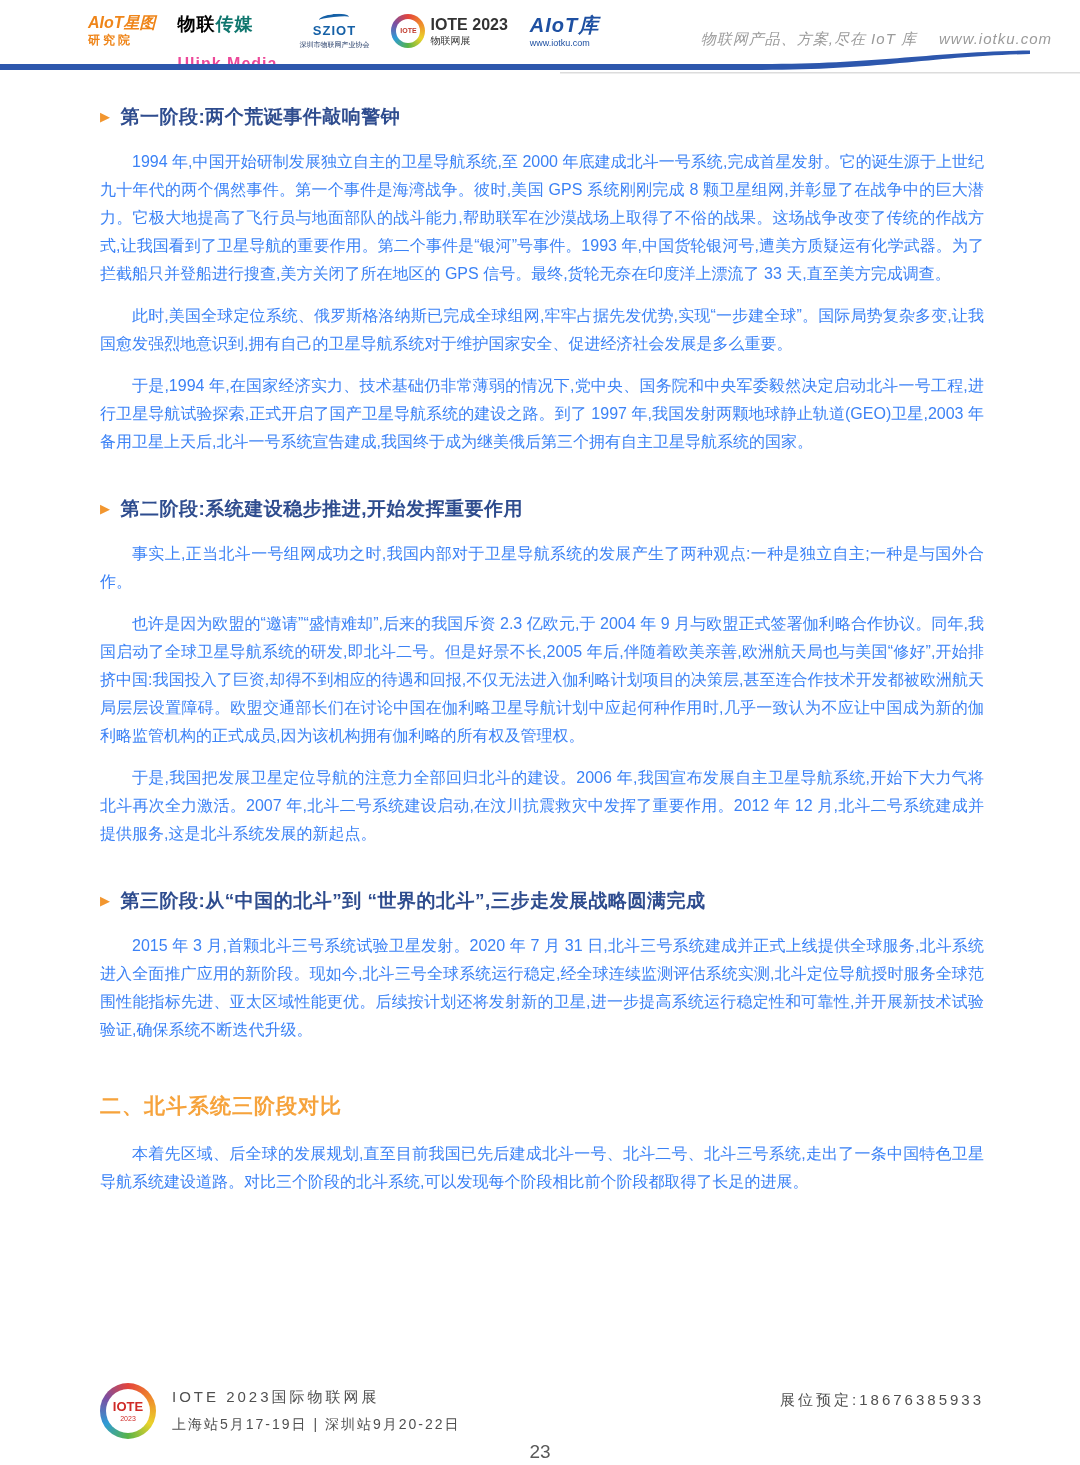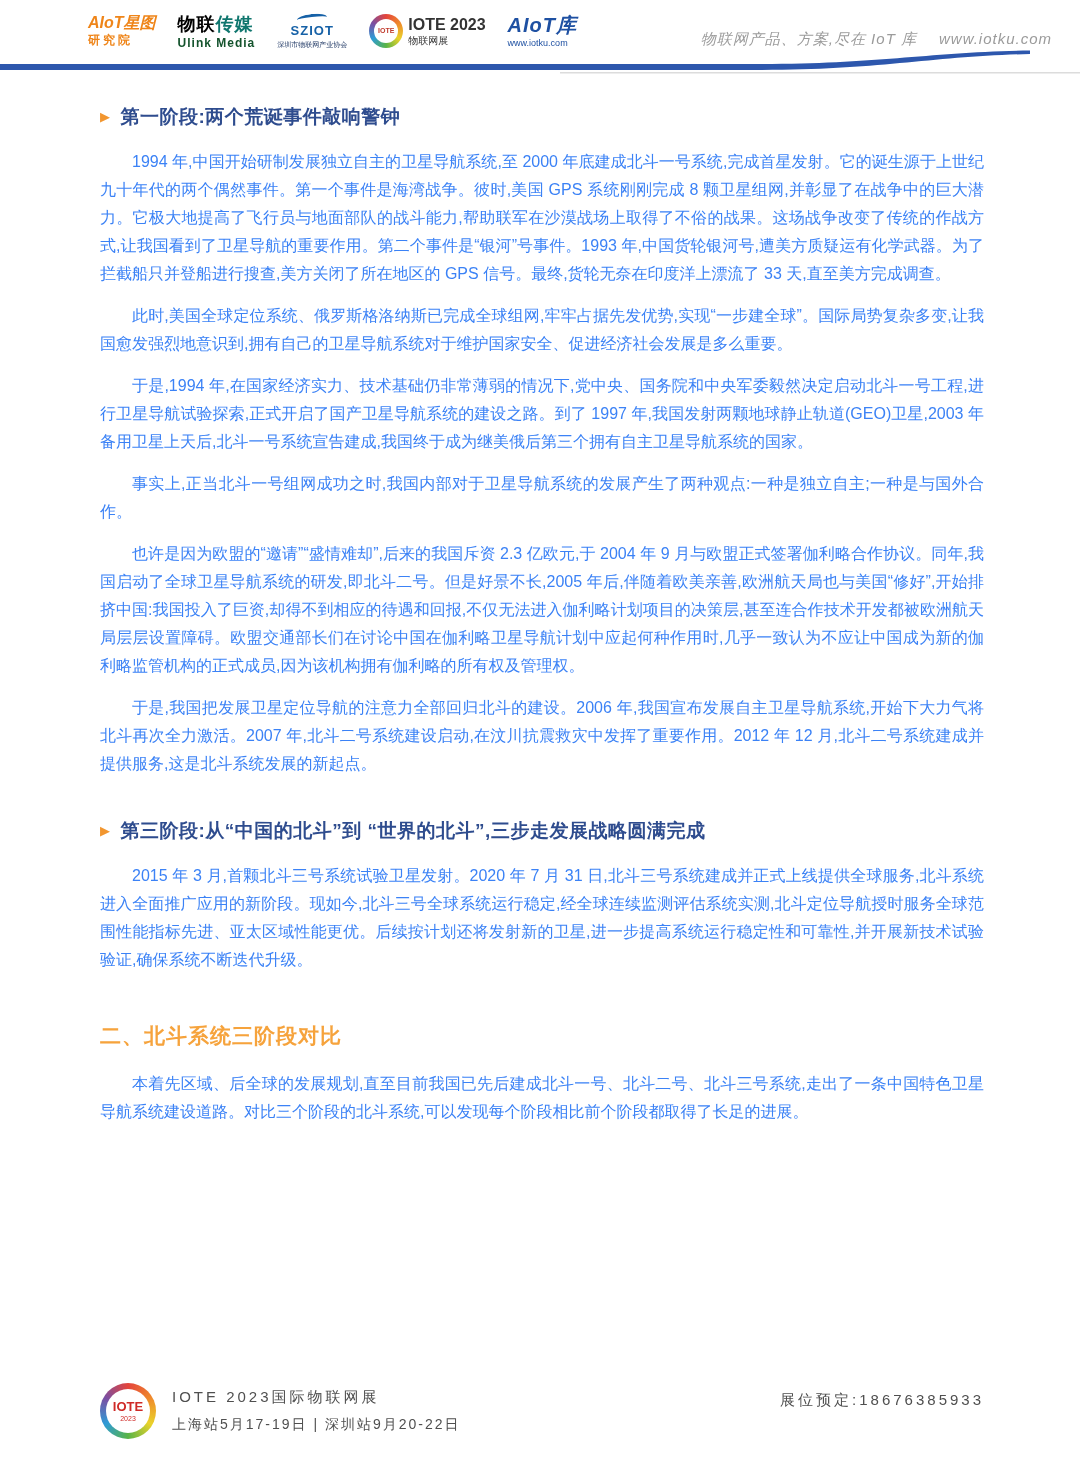--- a/index.html
+++ b/index.html
@@ -19,21 +19,21 @@
     padding:14px 28px 0 88px;
     height:70px;
   }
   .logos { display:flex; align-items:flex-start; gap:22px; }
   .logo { line-height:1.15; }
   .logo-aiot-star { color:#ef8519; font-weight:bold; }
   .logo-aiot-star .l1 { font-size:16px; font-style:italic; }
   .logo-aiot-star .l2 { font-size:12px; letter-spacing:3px; margin-top:2px; }
   .logo-ulink .l1 { font-size:18px; font-weight:bold; letter-spacing:1px; }
   .logo-ulink .l1 .red { color:#0f766e; }
-  .logo-ulink .l2 { font-size:12px; font-weight:bold; color:#14532d; letter-spacing:1px; margin-top:2px; }
+  .logo-ulink .l2 { font-size:16px; font-weight:bold; color:#ec4899; letter-spacing:1px; margin-top:20px; }
   .logo-sziot { text-align:center; color:#1661a7; }
   .sziot-arc { width:30px; height:9px; border-top:3px solid #1661a7; border-radius:50%; margin:0 auto 1px; transform:rotate(-6deg); }
   .logo-sziot .l1 { font-size:13px; font-weight:bold; letter-spacing:1px; }
   .logo-sziot .l2 { font-size:7px; color:#223a66; margin-top:2px; white-space:nowrap; }
   .logo-iote-h { display:flex; align-items:center; gap:5px; }
   .mini-badge { width:34px; height:34px; border-radius:50%;
      background:conic-gradient(#e4443b,#ef8a2c,#ead22a,#58b447,#2e9bd6,#7a4fa3,#e4443b);
      display:flex; align-items:center; justify-content:center; }
   .mini-badge-inner { width:24px; height:24px; border-radius:50%; background:#fff; color:#c0392b;
      font-size:7px; font-weight:bold; display:flex; align-items:center; justify-content:center; }
@@ -129,20 +129,23 @@
     <div class="stage">
       <div class="stage-heading">
         <span class="marker">▶</span><span>第一阶段:两个荒诞事件敲响警钟</span>
       </div>
       <p class="body-para">1994 年,中国开始研制发展独立自主的卫星导航系统,至 2000 年底建成北斗一号系统,完成首星发射。它的诞生源于上世纪九十年代的两个偶然事件。第一个事件是海湾战争。彼时,美国 GPS 系统刚刚完成 8 颗卫星组网,并彰显了在战争中的巨大潜力。它极大地提高了飞行员与地面部队的战斗能力,帮助联军在沙漠战场上取得了不俗的战果。这场战争改变了传统的作战方式,让我国看到了卫星导航的重要作用。第二个事件是“银河”号事件。1993 年,中国货轮银河号,遭美方质疑运有化学武器。为了拦截船只并登船进行搜查,美方关闭了所在地区的 GPS 信号。最终,货轮无奈在印度洋上漂流了 33 天,直至美方完成调查。</p>
       <p class="body-para">此时,美国全球定位系统、俄罗斯格洛纳斯已完成全球组网,牢牢占据先发优势,实现“一步建全球”。国际局势复杂多变,让我国愈发强烈地意识到,拥有自己的卫星导航系统对于维护国家安全、促进经济社会发展是多么重要。</p>
       <p class="body-para">于是,1994 年,在国家经济实力、技术基础仍非常薄弱的情况下,党中央、国务院和中央军委毅然决定启动北斗一号工程,进行卫星导航试验探索,正式开启了国产卫星导航系统的建设之路。到了 1997 年,我国发射两颗地球静止轨道(GEO)卫星,2003 年备用卫星上天后,北斗一号系统宣告建成,我国终于成为继美俄后第三个拥有自主卫星导航系统的国家。</p>
     </div>
 
     <div class="stage">
+      <div class="stage-heading">
+        <span class="marker">▶</span><span>第二阶段:系统建设稳步推进,开始发挥重要作用</span>
+      </div>
       <p class="body-para">事实上,正当北斗一号组网成功之时,我国内部对于卫星导航系统的发展产生了两种观点:一种是独立自主;一种是与国外合作。</p>
       <p class="body-para">也许是因为欧盟的“邀请”“盛情难却”,后来的我国斥资 2.3 亿欧元,于 2004 年 9 月与欧盟正式签署伽利略合作协议。同年,我国启动了全球卫星导航系统的研发,即北斗二号。但是好景不长,2005 年后,伴随着欧美亲善,欧洲航天局也与美国“修好”,开始排挤中国:我国投入了巨资,却得不到相应的待遇和回报,不仅无法进入伽利略计划项目的决策层,甚至连合作技术开发都被欧洲航天局层层设置障碍。欧盟交通部长们在讨论中国在伽利略卫星导航计划中应起何种作用时,几乎一致认为不应让中国成为新的伽利略监管机构的正式成员,因为该机构拥有伽利略的所有权及管理权。</p>
       <p class="body-para">于是,我国把发展卫星定位导航的注意力全部回归北斗的建设。2006 年,我国宣布发展自主卫星导航系统,开始下大力气将北斗再次全力激活。2007 年,北斗二号系统建设启动,在汶川抗震救灾中发挥了重要作用。2012 年 12 月,北斗二号系统建成并提供服务,这是北斗系统发展的新起点。</p>
     </div>
 
     <div class="stage">
       <div class="stage-heading">
         <span class="marker">▶</span><span>第三阶段:从“中国的北斗”到 “世界的北斗”,三步走发展战略圆满完成</span>
       </div>
       <p class="body-para">2015 年 3 月,首颗北斗三号系统试验卫星发射。2020 年 7 月 31 日,北斗三号系统建成并正式上线提供全球服务,北斗系统进入全面推广应用的新阶段。现如今,北斗三号全球系统运行稳定,经全球连续监测评估系统实测,北斗定位导航授时服务全球范围性能指标先进、亚太区域性能更优。后续按计划还将发射新的卫星,进一步提高系统运行稳定性和可靠性,并开展新技术试验验证,确保系统不断迭代升级。</p>
@@ -161,14 +164,15 @@
         <span class="t1">IOTE</span>
         <span class="t2">2023</span>
       </div>
     </div>
     <div class="footer-text">
       <div class="l1">IOTE 2023国际物联网展</div>
       <div class="l2">上海站5月17-19日 | 深圳站9月20-22日</div>
     </div>
     <div class="footer-booking">展位预定:18676385933</div>
   </div>
+  <div class="page-number">23</div>
 
 </div>
 
 </body></html>

